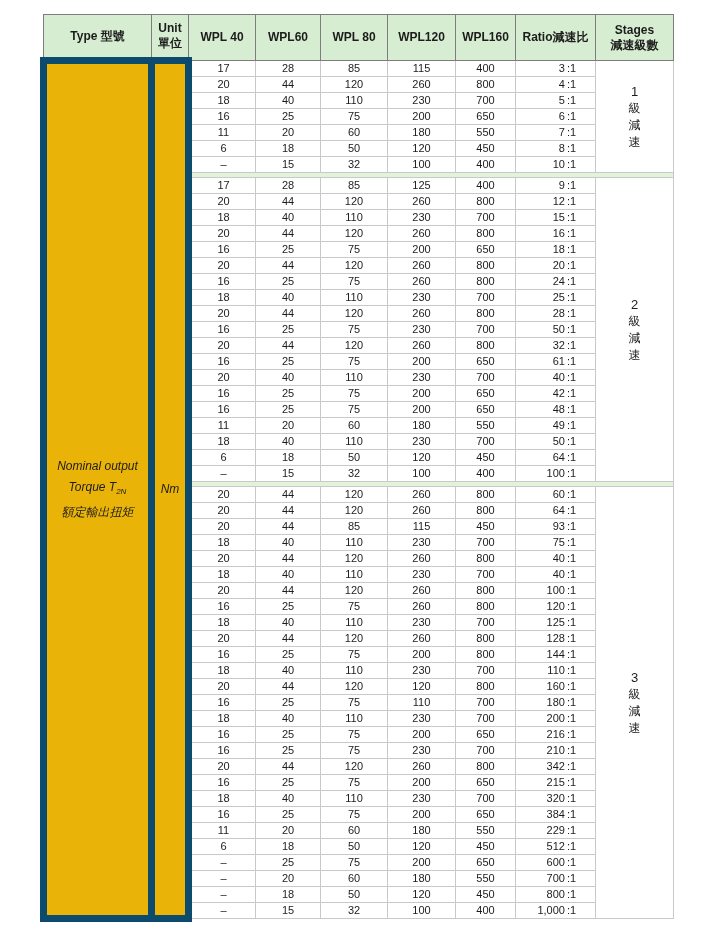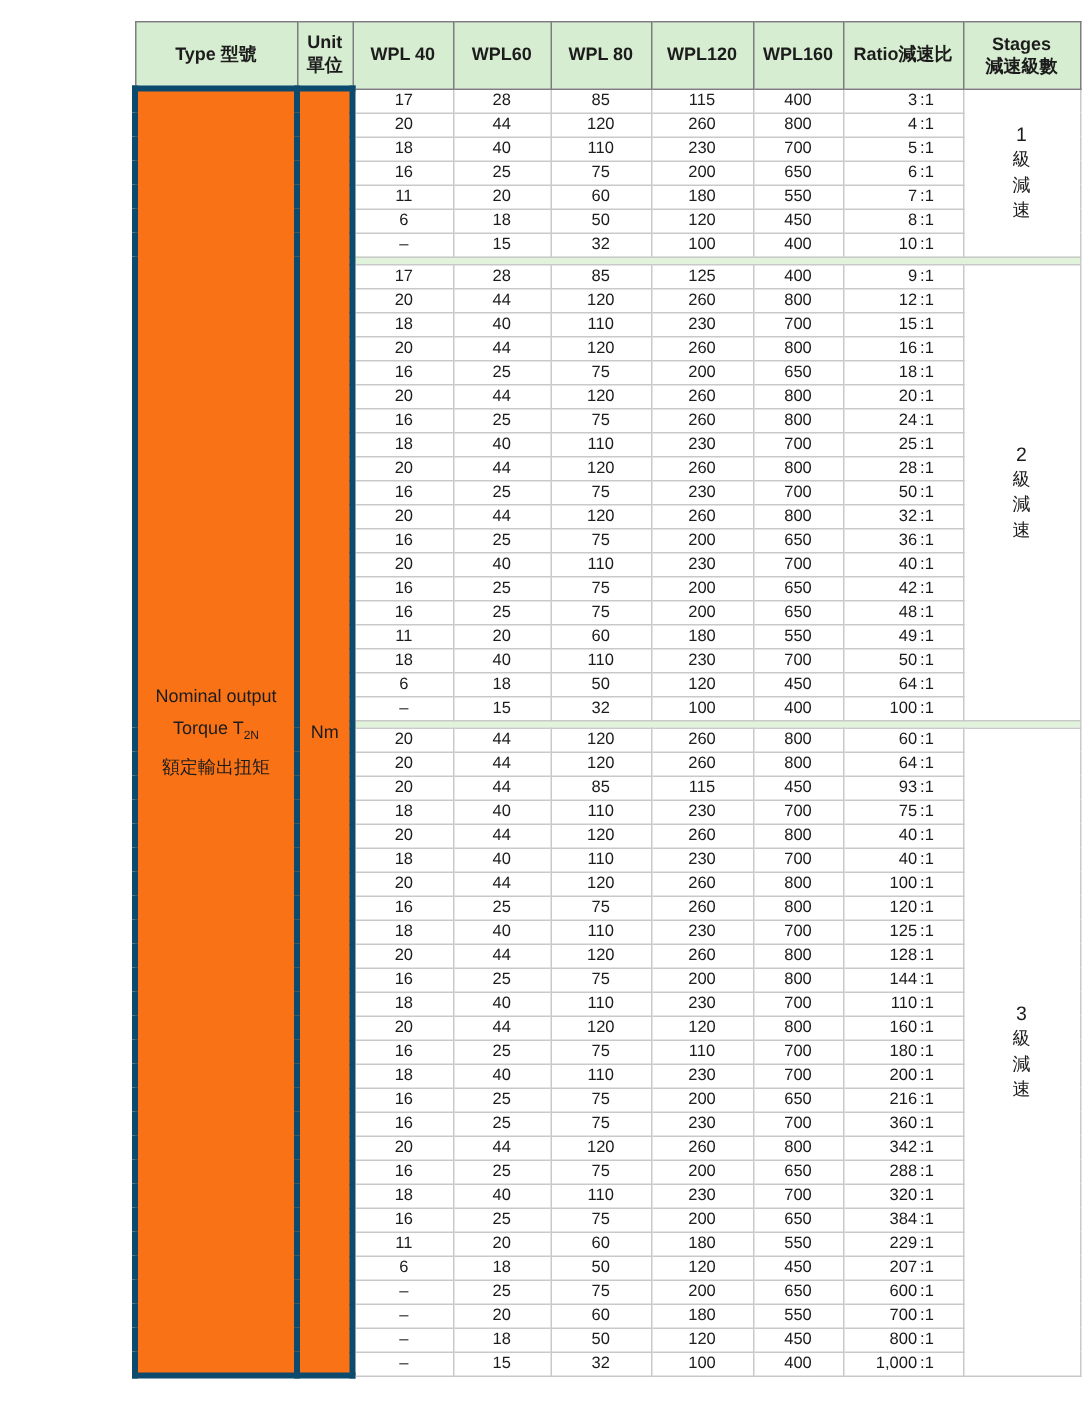--- a/index.html
+++ b/index.html
@@ -2,34 +2,34 @@
 <html style="--header-bg: #d7edd1; --sep-bg: #e2f3db;"><head>
 <meta charset="utf-8">
 <style>
   html,body{margin:0;padding:0;}
   body{
     width:728px;height:941px;background:#ffffff;
     font-family:"Liberation Sans","DejaVu Sans",sans-serif;
     color:#1c1c1c;position:relative;
   }
   .table-wrap{position:absolute;left:40px;top:14px;}
-  table{border-collapse:collapse;table-layout:fixed;width:630px;border:1px solid #8f8f8f;margin-left:48px;}
+  table{border-collapse:collapse;table-layout:fixed;width:630px;border:1px solid #8f8f8f;}
   th{
     background:var(--header-bg,#d7edd1);
     border:1px solid #7d7d7d;
     font-size:12px;font-weight:bold;
     height:42px;padding:0;line-height:15px;text-align:center;
     vertical-align:middle;
   }
   td{
     border:1px solid #c9c9c9;
     font-size:11px;text-align:center;vertical-align:middle;
     padding:0;height:15px;line-height:15px;
   }
-  td.type-cell,td.unit-cell{border:4px solid #0c4a6e;font-size:12px;background:#f97316;}
+  td.type-cell,td.unit-cell{border:7px solid #0c4a6e;font-size:12px;background:#eab308;font-style:italic;}
   td.type-cell div{line-height:21px;}
   td.type-cell sub{font-size:8px;}
   td.unit-cell{font-size:12px;}
   td.sep-cell{background:var(--sep-bg,#e2f3db);height:4px;line-height:4px;padding:0;}
   td.stage-cell{font-size:12px;background:#ffffff;}
   td.stage-cell div{line-height:17px;}
   td.stage-cell .stage-num{font-size:13px;}
   td.ratio-cell .ratio-wrap{display:inline-flex;align-items:baseline;}
   td.ratio-cell .ratio-num{min-width:30px;text-align:right;display:inline-block;}
   td.ratio-cell .ratio-suf{margin-left:2px;}
@@ -303,21 +303,21 @@
               <span class="ratio-suf">:1</span>
             </span></td>
         </tr>
         <tr>
           <td>16</td>
           <td>25</td>
           <td>75</td>
           <td>200</td>
           <td>650</td>
           <td class="ratio-cell"><span class="ratio-wrap">
-              <span class="ratio-num">36</span>
+              <span class="ratio-num">61</span>
               <span class="ratio-suf">:1</span>
             </span></td>
         </tr>
         <tr>
           <td>20</td>
           <td>40</td>
           <td>110</td>
           <td>230</td>
           <td>700</td>
           <td class="ratio-cell"><span class="ratio-wrap">
@@ -576,21 +576,21 @@
               <span class="ratio-suf">:1</span>
             </span></td>
         </tr>
         <tr>
           <td>16</td>
           <td>25</td>
           <td>75</td>
           <td>230</td>
           <td>700</td>
           <td class="ratio-cell"><span class="ratio-wrap">
-              <span class="ratio-num">360</span>
+              <span class="ratio-num">210</span>
               <span class="ratio-suf">:1</span>
             </span></td>
         </tr>
         <tr>
           <td>20</td>
           <td>44</td>
           <td>120</td>
           <td>260</td>
           <td>800</td>
           <td class="ratio-cell"><span class="ratio-wrap">
@@ -598,21 +598,21 @@
               <span class="ratio-suf">:1</span>
             </span></td>
         </tr>
         <tr>
           <td>16</td>
           <td>25</td>
           <td>75</td>
           <td>200</td>
           <td>650</td>
           <td class="ratio-cell"><span class="ratio-wrap">
-              <span class="ratio-num">288</span>
+              <span class="ratio-num">215</span>
               <span class="ratio-suf">:1</span>
             </span></td>
         </tr>
         <tr>
           <td>18</td>
           <td>40</td>
           <td>110</td>
           <td>230</td>
           <td>700</td>
           <td class="ratio-cell"><span class="ratio-wrap">
@@ -642,21 +642,21 @@
               <span class="ratio-suf">:1</span>
             </span></td>
         </tr>
         <tr>
           <td>6</td>
           <td>18</td>
           <td>50</td>
           <td>120</td>
           <td>450</td>
           <td class="ratio-cell"><span class="ratio-wrap">
-              <span class="ratio-num">207</span>
+              <span class="ratio-num">512</span>
               <span class="ratio-suf">:1</span>
             </span></td>
         </tr>
         <tr>
           <td>–</td>
           <td>25</td>
           <td>75</td>
           <td>200</td>
           <td>650</td>
           <td class="ratio-cell"><span class="ratio-wrap">

